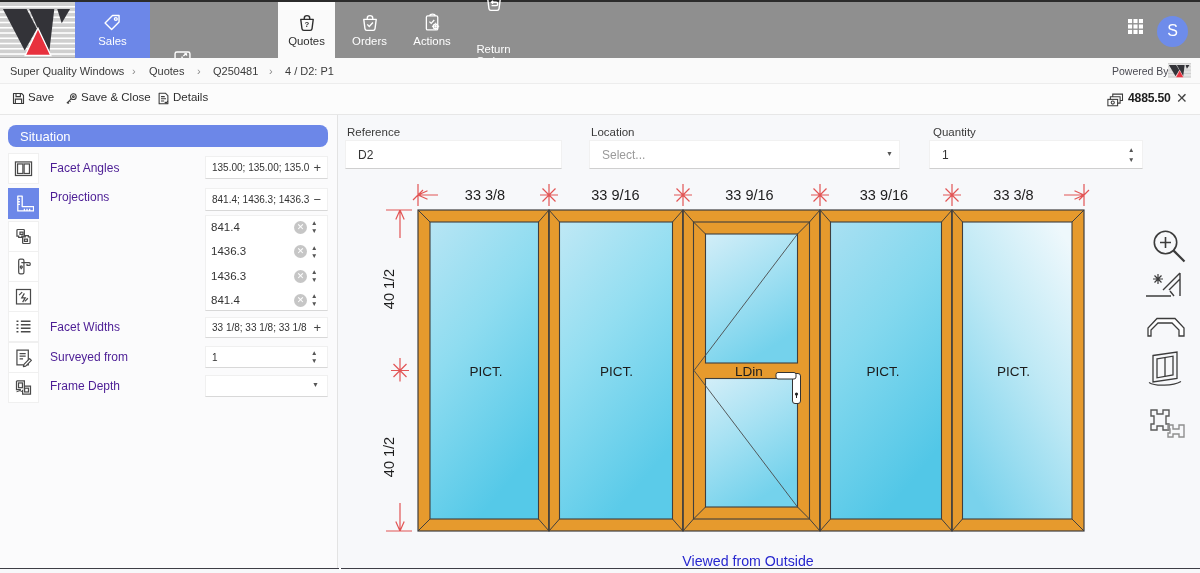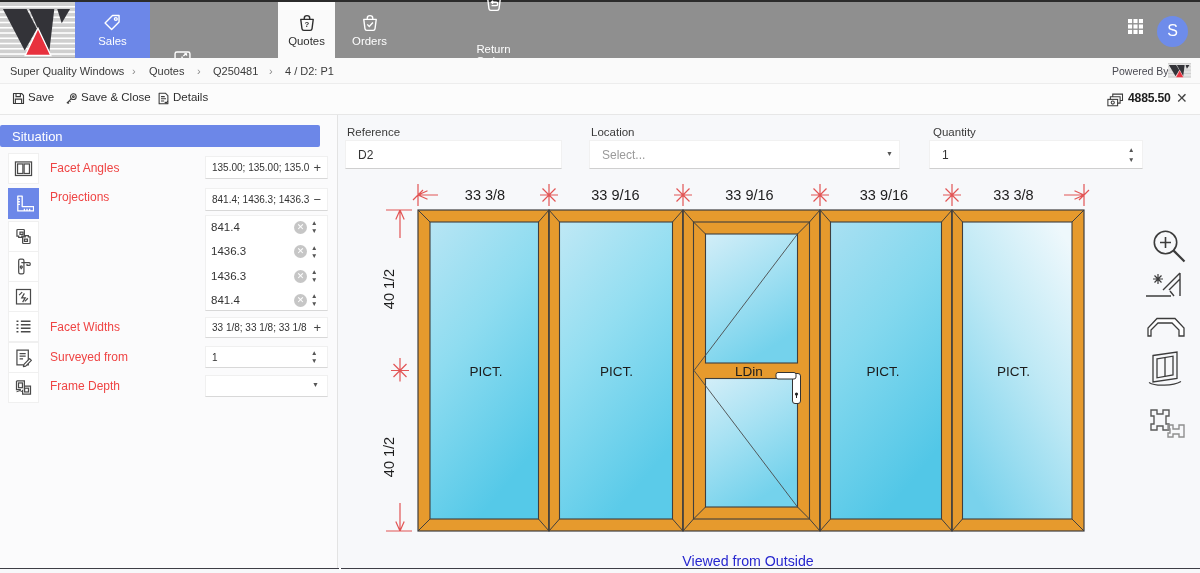--- a/index.html
+++ b/index.html
@@ -4,21 +4,21 @@
 html,body{width:1200px;height:573px;overflow:hidden;font-family:"Liberation Sans",sans-serif;background:#f7f8fa}
 .abs{position:absolute}
 #nav{position:absolute;left:0;top:0;width:1200px;height:58px;background:#8f8f8f;border-top:2.5px solid #2b2b2b}
 .tab{position:absolute;top:0;height:55.5px;display:flex;flex-direction:column;align-items:center;justify-content:center;color:#fff;font-size:11.4px;line-height:11.8px;text-align:center}
 .tab .ti{margin-bottom:2px;height:22px;display:flex;align-items:center}
 #crumbs{position:absolute;left:0;top:58px;width:1200px;height:26px;background:#fafafa;border-bottom:1px solid #ededed;display:flex;align-items:center;font-size:12px;color:#3a3a3a}
 #toolbar{position:absolute;left:0;top:84px;width:1200px;height:31px;background:#fcfcfc;border-bottom:1px solid #e7e7e7;font-size:11.5px;color:#2e2e2e}
 #sidebar{position:absolute;left:0;top:115px;width:338px;height:453px;background:#fbfbfc;border-right:1px solid #e3e3e3}
 #canvas{position:absolute;left:339px;top:115px;width:861px;height:453px;background:#f7f8fa}
 .tile{position:absolute;left:8px;width:31px;height:31px;background:#fff;border:1px solid #f0f0f0;display:flex;align-items:center;justify-content:center}
-.flabel{position:absolute;left:50px;font-size:12px;color:#ef4444}
+.flabel{position:absolute;left:50px;font-size:12px;color:#4c1d95}
 .vbox{position:absolute;left:205px;width:123px;background:#fff;border:1px solid #f0f0f0;border-bottom:1px solid #d8d8d8;font-size:10px;color:#333;display:flex;align-items:center;padding-left:6px}
 .plus{position:absolute;right:6px;font-size:13px;color:#444}
 .xcirc{position:absolute;right:20px;width:13px;height:13px;border-radius:50%;background:#c6c6c6;color:#fff;font-size:9px;line-height:13px;text-align:center}
 .inlabel{position:absolute;font-size:11.5px;color:#3a3a3a}
 .input{position:absolute;background:#fff;border:1px solid #f1f1f1;border-bottom:1px solid #cfcfcf;font-size:12px;color:#333;display:flex;align-items:center;padding-left:12px}
 </style></head><body>
 <div id="nav">
     <div class="abs" style="left:0;top:0;width:75px;height:55.5px"><svg width="75" height="55.5" viewBox="0 0 76 56" preserveAspectRatio="none">
         <rect width="76" height="56" fill="#cfcfcf"></rect>
         <g fill="#fff">
@@ -68,20 +68,33 @@
     </div>
     <div class="tab" style="left:335px;width:69px;color:#fff;">
       <div class="ti">
         <svg width="22" height="22" viewBox="0 0 24 24" fill="none" stroke="#fff" stroke-width="1.5">
           <path d="M5.2,8 h13.6 l-1.3,10.2 a2,2 0 0 1 -2,1.8 H8.5 a2,2 0 0 1 -2,-1.8 Z" stroke-linejoin="round"></path>
           <path d="M9,8 V6.8 a3,2.8 0 0 1 6,0 V8"></path>
           <path d="M9,13.5 l2.2,2.2 4,-4.2"></path>
         </svg>
       </div>
       <div>Orders</div>
+    </div>
+    <div class="tab" style="left:404px;width:56px;color:#fff;">
+      <div class="ti">
+        <svg width="21" height="21" viewBox="0 0 24 24" fill="none" stroke="#fff" stroke-width="1.5">
+          <rect x="5" y="4.5" width="13" height="16" rx="1.5"></rect>
+          <path d="M9,4.5 a3,2 0 0 1 6,0"></path>
+          <path d="M8.5,11 l2,2 3.5,-3.8"></path>
+          <circle cx="15.5" cy="16.5" r="2.6"></circle>
+          <circle cx="15.5" cy="16.5" r="0.8"></circle>
+          <path d="M15.5,13.3 v-1 M15.5,19.7 v1 M18.6,16.5 h1 M12.4,16.5 h-1"></path>
+        </svg>
+      </div>
+      <div>Actions</div>
     </div>
     <div class="tab" style="left:460px;width:67px;color:#fff;gap:28px;">
       <div class="ti">
         <svg width="22" height="22" viewBox="0 0 24 24" fill="none" stroke="#fff" stroke-width="1.5">
           <path d="M5.2,8 h13.6 l-1.3,10.2 a2,2 0 0 1 -2,1.8 H8.5 a2,2 0 0 1 -2,-1.8 Z" stroke-linejoin="round"></path>
           <path d="M9,8 V6.8 a3,2.8 0 0 1 6,0 V8"></path>
           <path d="M9.3,14.8 h5 a1.8,1.8 0 0 0 0,-3.6 h-4.8 M11,9.5 l-1.8,1.7 1.8,1.7"></path>
         </svg>
       </div>
       <div>Return<br>Orders</div>
@@ -148,21 +161,21 @@
     <span class="abs" style="left:173px;top:7px">Details</span>
     <div class="abs" style="left:1106px;top:7px"><svg width="18" height="16" viewBox="0 0 24 21" fill="none" stroke="#3a3a3a" stroke-width="1.4">
         <path d="M9,7.5 V4 h13 v8.5 h-3.5 M5.8,11 V7.5 h13 V16 h-3.5"></path>
         <rect x="2.5" y="11" width="13" height="8.5"></rect>
         <circle cx="9" cy="15.2" r="2.1"></circle>
       </svg></div>
     <span class="abs" style="left:1128px;top:7px;font-weight:bold;font-size:12.2px;color:#1f1f1f;letter-spacing:-0.2px">4885.50</span>
     <span class="abs" style="left:1176px;top:6px;font-size:14px;color:#444">✕</span>
   </div>
 <div id="sidebar"></div>
-<div class="abs" style="left:0;top:125px;width:320px;height:22px;background:#6c87e8;color:#fff;font-size:13px;display:flex;align-items:center;padding-left:12px;border-radius:2px">Situation</div>
+<div class="abs" style="left:8px;top:125px;width:320px;height:22px;background:#6c87e8;color:#fff;font-size:13px;display:flex;align-items:center;padding-left:12px;border-radius:8px">Situation</div>
 <div class="tile" style="top:153px;">
     <svg width="21" height="21" viewBox="0 0 24 24" fill="none" stroke="#4a4a4a" stroke-width="1.4">
       <rect x="2.8" y="4.5" width="18.4" height="15.5"></rect>
       <rect x="5.2" y="6.8" width="6.1" height="10.9"></rect>
       <rect x="12.7" y="6.8" width="6.1" height="10.9"></rect>
       <path d="M9.9,12.3 h0.01 M14.1,12.3 h0.01" stroke-width="1.8"></path>
     </svg>
   </div>
 <div class="tile" style="top:187.5px;background:#6c87e8;border-color:#6c87e8;">
     <svg width="21" height="21" viewBox="0 0 24 24" fill="none" stroke="#fff" stroke-width="1.5">

